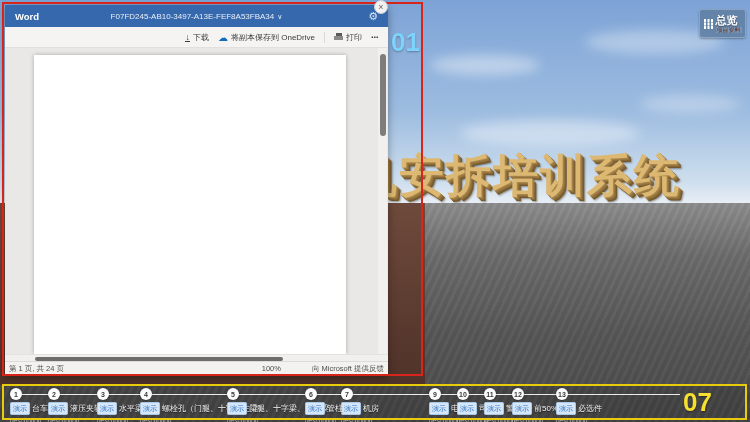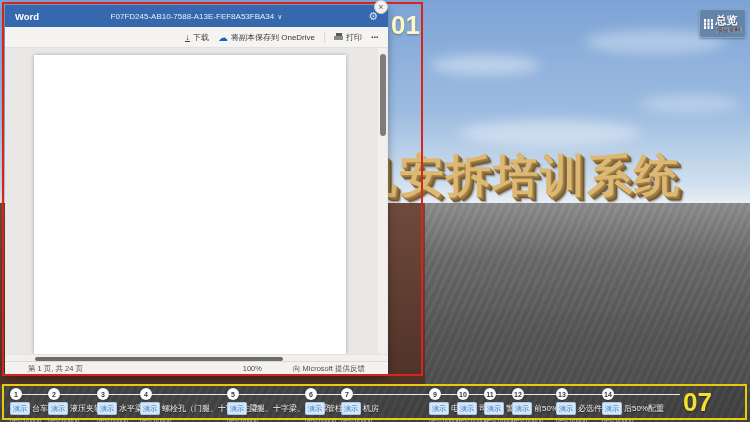--- a/index.html
+++ b/index.html
@@ -73,42 +73,42 @@
   .cmd.more { font-weight:bold; letter-spacing:1px; }
 
   .ww-viewport { position:relative; flex:1; background:#e9e8e6; overflow:hidden; }
   .ww-page { position:absolute; left:29px; top:7px; width:312px; bottom:0; background:#fff;
              box-shadow:0 0 4px rgba(0,0,0,.28); }
   .ww-vscroll { position:absolute; right:1px; top:0; width:9px; bottom:0; background:#f1f0ee; }
   .ww-vthumb { position:absolute; left:1.5px; top:6px; width:6px; height:82px; background:#7f7d7b; border-radius:3px; }
   .ww-hscroll { height:7px; background:#f1f0ee; position:relative; flex:0 0 auto; border-top:1px solid #e4e2df; }
   .ww-hthumb { position:absolute; left:30px; top:1.5px; width:248px; height:4px; background:#6f6d6b; border-radius:2px; }
   .ww-statusbar { height:15px; background:#f3f2f0; border-top:1px solid #dddbd8; display:flex;
-                  align-items:center; font-size:7.5px; color:#4f4d4b; padding:0 23px; flex:0 0 auto; }
+                  align-items:center; font-size:7.5px; color:#4f4d4b; padding:0 4px; flex:0 0 auto; }
   .ww-statusbar .sb-left { flex:1; }
   .ww-statusbar .sb-right { display:flex; gap:31px; }
 
   
   .bottom-bar { position:absolute; left:0; top:385px; width:750px; height:37px;
                 background:rgba(0,0,0,.12); }
   .bb-line { position:absolute; left:10px; right:70px; top:9px; height:1px; background:rgba(255,255,255,.9); }
   .step { position:absolute; top:3px; display:flex; flex-direction:column; align-items:flex-start; white-space:nowrap; }
   .step-circle { width:12px; height:12px; border-radius:50%; background:#fdfdfd; color:#3a3a3a;
                  font-size:7px; font-weight:bold; display:flex; align-items:center; justify-content:center;
                  z-index:2; box-shadow:0 0 2px rgba(0,0,0,.4); cursor:pointer; }
   .step-mainrow { display:flex; align-items:center; gap:2px; margin-top:2px; }
   .demo-chip { background:#d4e6f8; color:#2c6fbe; font-size:7px; padding:0.5px 2px; border-radius:1.5px;
                border:1px solid #a9c9ea; cursor:pointer; }
   .step-label { color:#f2f2f2; font-size:8px; text-shadow:0 1px 1px rgba(0,0,0,.6); }
   .step-desc { color:#b5b5b5; font-size:6.5px; margin-top:1.5px; font-style:italic; }
 
   
   .box-01 { position:absolute; left:2px; top:2px; width:421px; height:374px;
             border:2px solid #d8241a; z-index:5; pointer-events:none; }
-  .label-01 { position:absolute; left:391px; top:10px; color:#fef9c3; font-size:26px;
+  .label-01 { position:absolute; left:391px; top:27px; color:#7dd3fc; font-size:26px;
               font-weight:bold; z-index:5; text-shadow:0 1px 2px rgba(0,0,0,.3); }
   .box-02 { position:absolute; left:2px; top:384px; width:745px; height:36px;
             border:2px solid #e9cb0e; z-index:5; pointer-events:none; }
   .label-02 { position:absolute; left:683px; top:387px; color:#f6df2e; font-size:26px;
               font-weight:bold; z-index:5; text-shadow:0 1px 2px rgba(0,0,0,.4); }
 </style>
 </head>
 <body>
 
 <div class="stage">
@@ -128,21 +128,21 @@
     <span class="txtcol">
       <span class="biglabel">总览</span>
       <span class="sublabel">项目资料</span>
     </span>
   </div>
 
   <div class="word-window">
     <div class="ww-titlebar">
       <span class="ww-appname">Word</span>
       <span class="ww-doctitle">
-        <span>F07FD245-AB10-7588-A13E-FEF8A53FBA34</span><span class="chev">∨</span>
+        <span>F07FD245-AB10-3497-A13E-FEF8A53FBA34</span><span class="chev">∨</span>
       </span>
       <span class="ww-gear">⚙</span>
     </div>
     <div class="ww-cmdbar">
       <span class="cmd">
         <span class="dl-icon">↓</span>
         <span>下载</span>
       </span>
       <span class="cmd">
         <span class="cloud-glyph">☁</span>
@@ -266,28 +266,20 @@
         <span class="step-desc">description</span>
       </div>
       <div class="step" style="left: 556px;">
         <span class="step-circle">13</span>
         <span class="step-mainrow">
           <span class="demo-chip">演示</span>
           <span class="step-label">必选件</span>
         </span>
         <span class="step-desc">description</span>
       </div>
-      <div class="step" style="left: 602px;">
-        <span class="step-circle">14</span>
-        <span class="step-mainrow">
-          <span class="demo-chip">演示</span>
-          <span class="step-label">后50%配重</span>
-        </span>
-        <span class="step-desc">description</span>
-      </div>
     </div>
 
   <div class="box-01"></div>
   <div class="label-01">01</div>
   <div class="box-02"></div>
   <div class="label-02">07</div>
 
 </div>
 
 </body></html>

